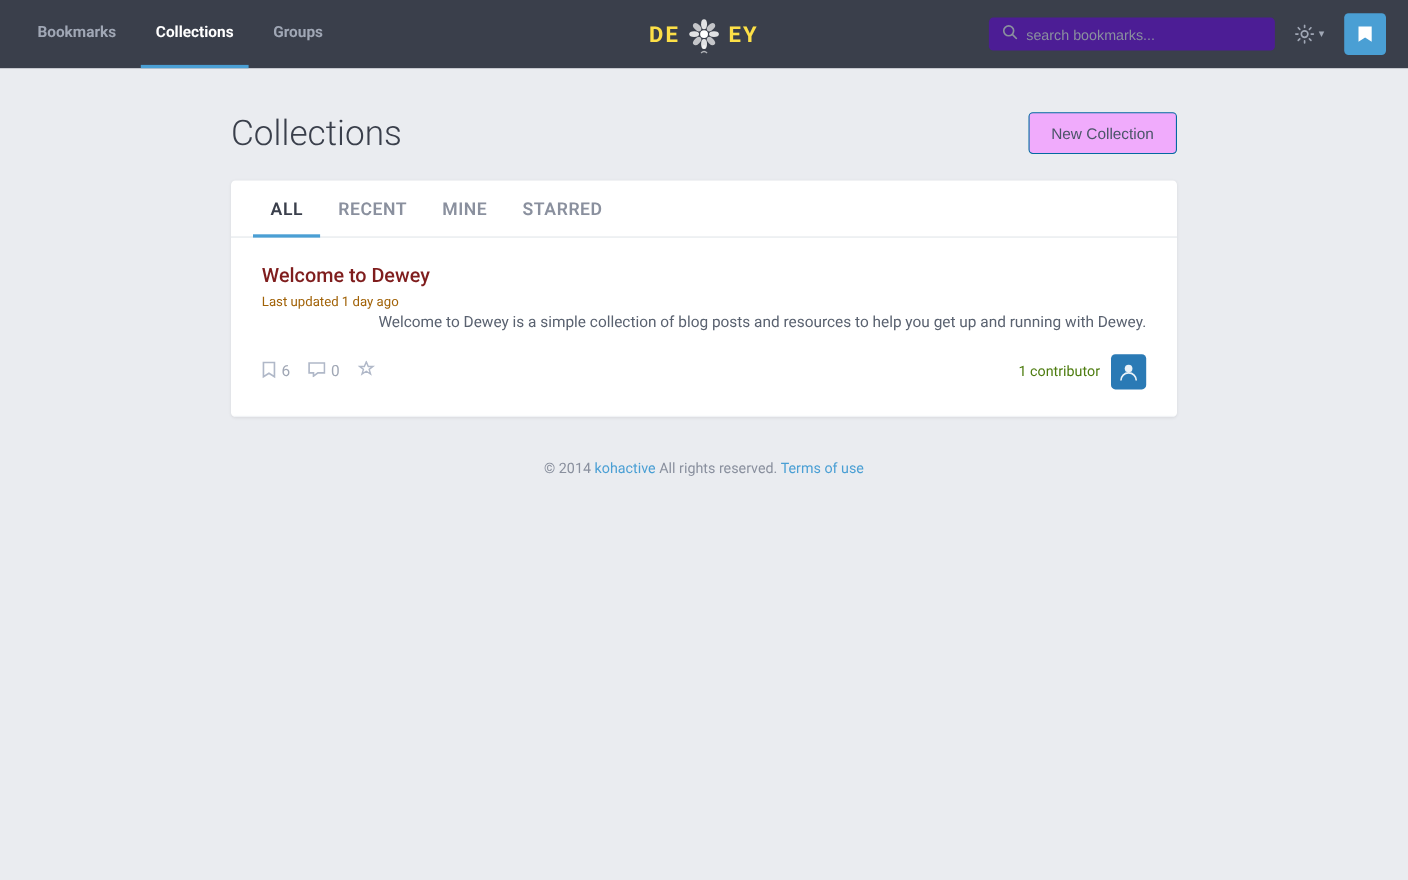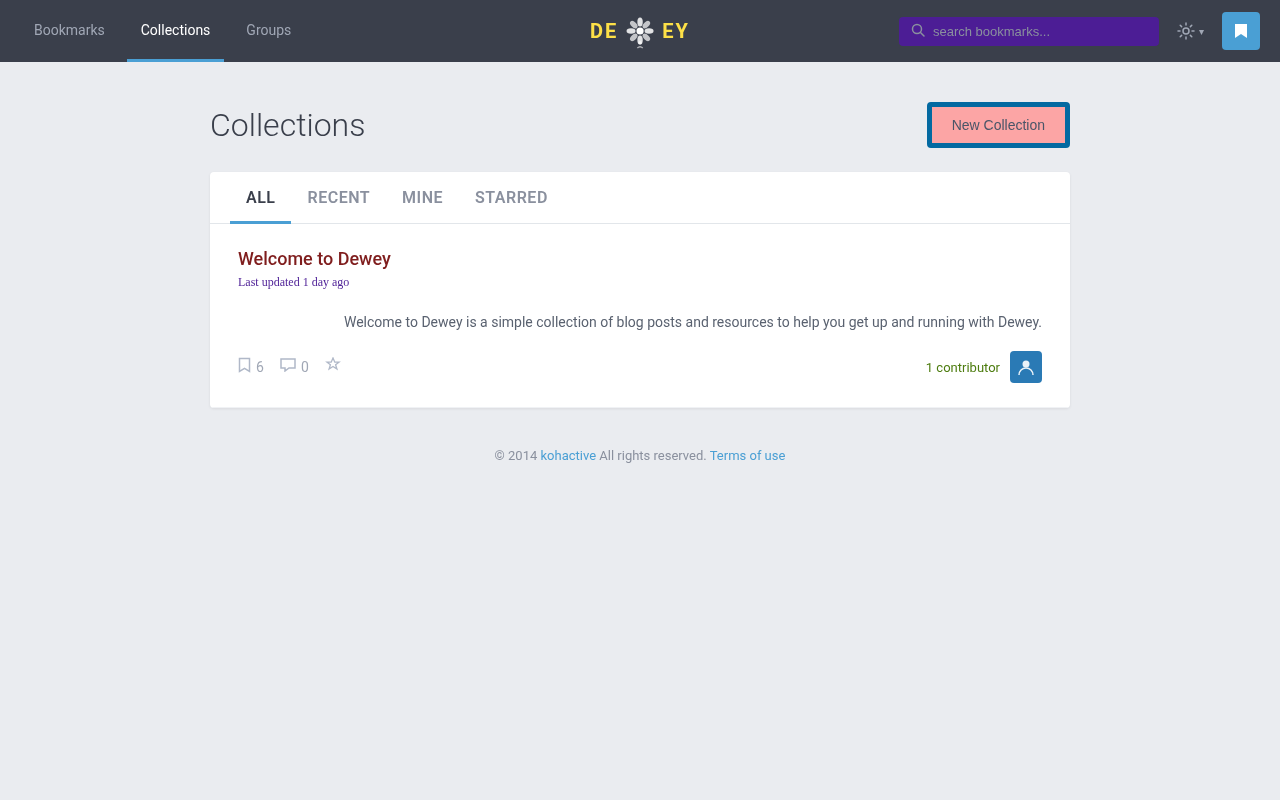--- a/index.html
+++ b/index.html
@@ -26,20 +26,21 @@
     .nav-link {
       color: #a0a7b5;
       text-decoration: none;
       padding: 8px 14px;
       font-size: 14px;
       cursor: pointer;
       border-bottom: 3px solid transparent;
       height: 62px;
       display: flex;
       align-items: center;
+      font-weight: bold;
     }
     .nav-link.active {
       color: #ffffff;
       border-bottom: 3px solid #4a9fd4;
     }
     .logo {
       position: absolute;
       left: 50%;
       transform: translateX(-50%);
       display: flex;
@@ -122,22 +123,22 @@
       align-items: center;
       justify-content: space-between;
       margin-bottom: 24px;
     }
     .page-title {
       font-size: 32px;
       font-weight: 300;
       color: #3a3f4b;
     }
     .new-collection-btn {
-      background: #fca5a5;
-      border: 5px solid #0369a1;
+      background: #f0abfc;
+      border: 1px solid #0369a1;
       color: #4a5568;
       padding: 10px 20px;
       border-radius: 4px;
       font-size: 14px;
       cursor: pointer;
       font-weight: 400;
     }
 
     
     .collections-card {
@@ -177,23 +178,22 @@
       font-size: 18px;
       color: #7f1d1d;
       text-decoration: none;
       font-weight: 500;
       cursor: pointer;
       display: inline-block;
       margin-bottom: 6px;
     }
     .collection-updated {
       font-size: 12px;
-      color: #4c1d95;
-      margin-bottom: 22px;
-      font-family: Liberation Serif, serif;
+      color: #a16207;
+      margin-bottom: 2px;
     }
     .collection-desc {
       font-size: 14px;
       color: #5a6270;
       line-height: 1.5;
       margin-bottom: 18px;
       text-align: right;
     }
     .collection-meta {
       display: flex;

